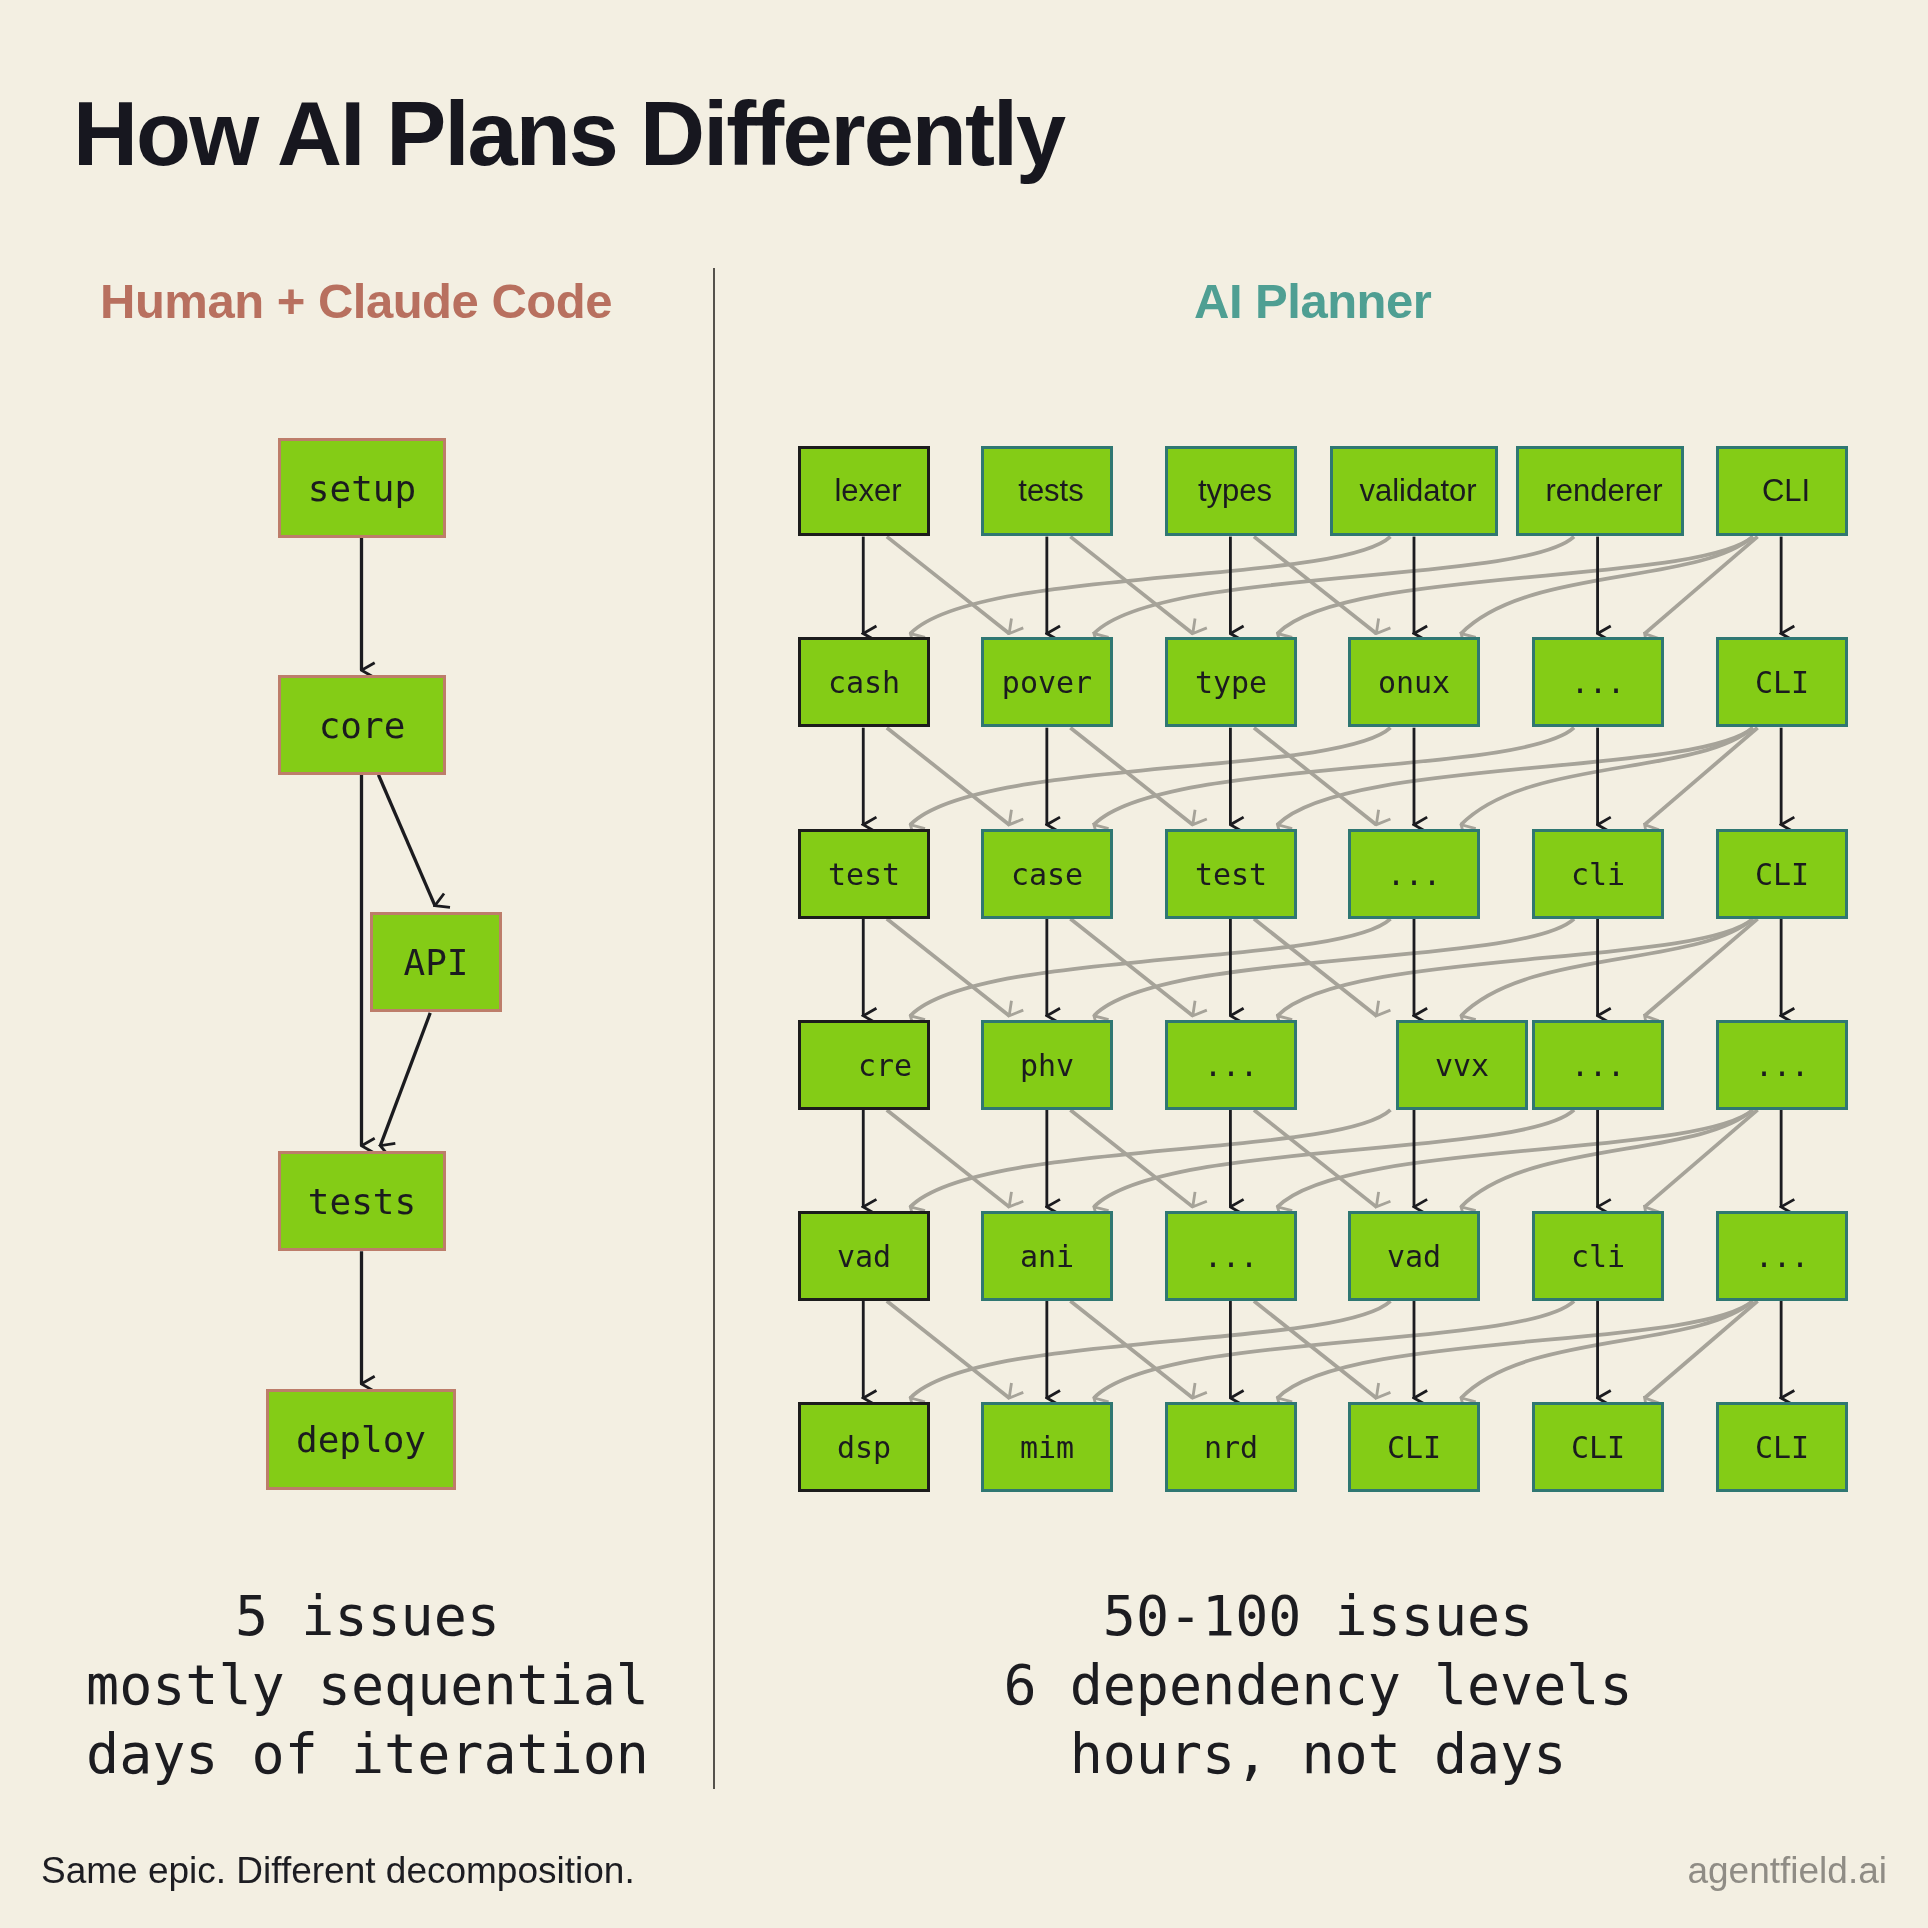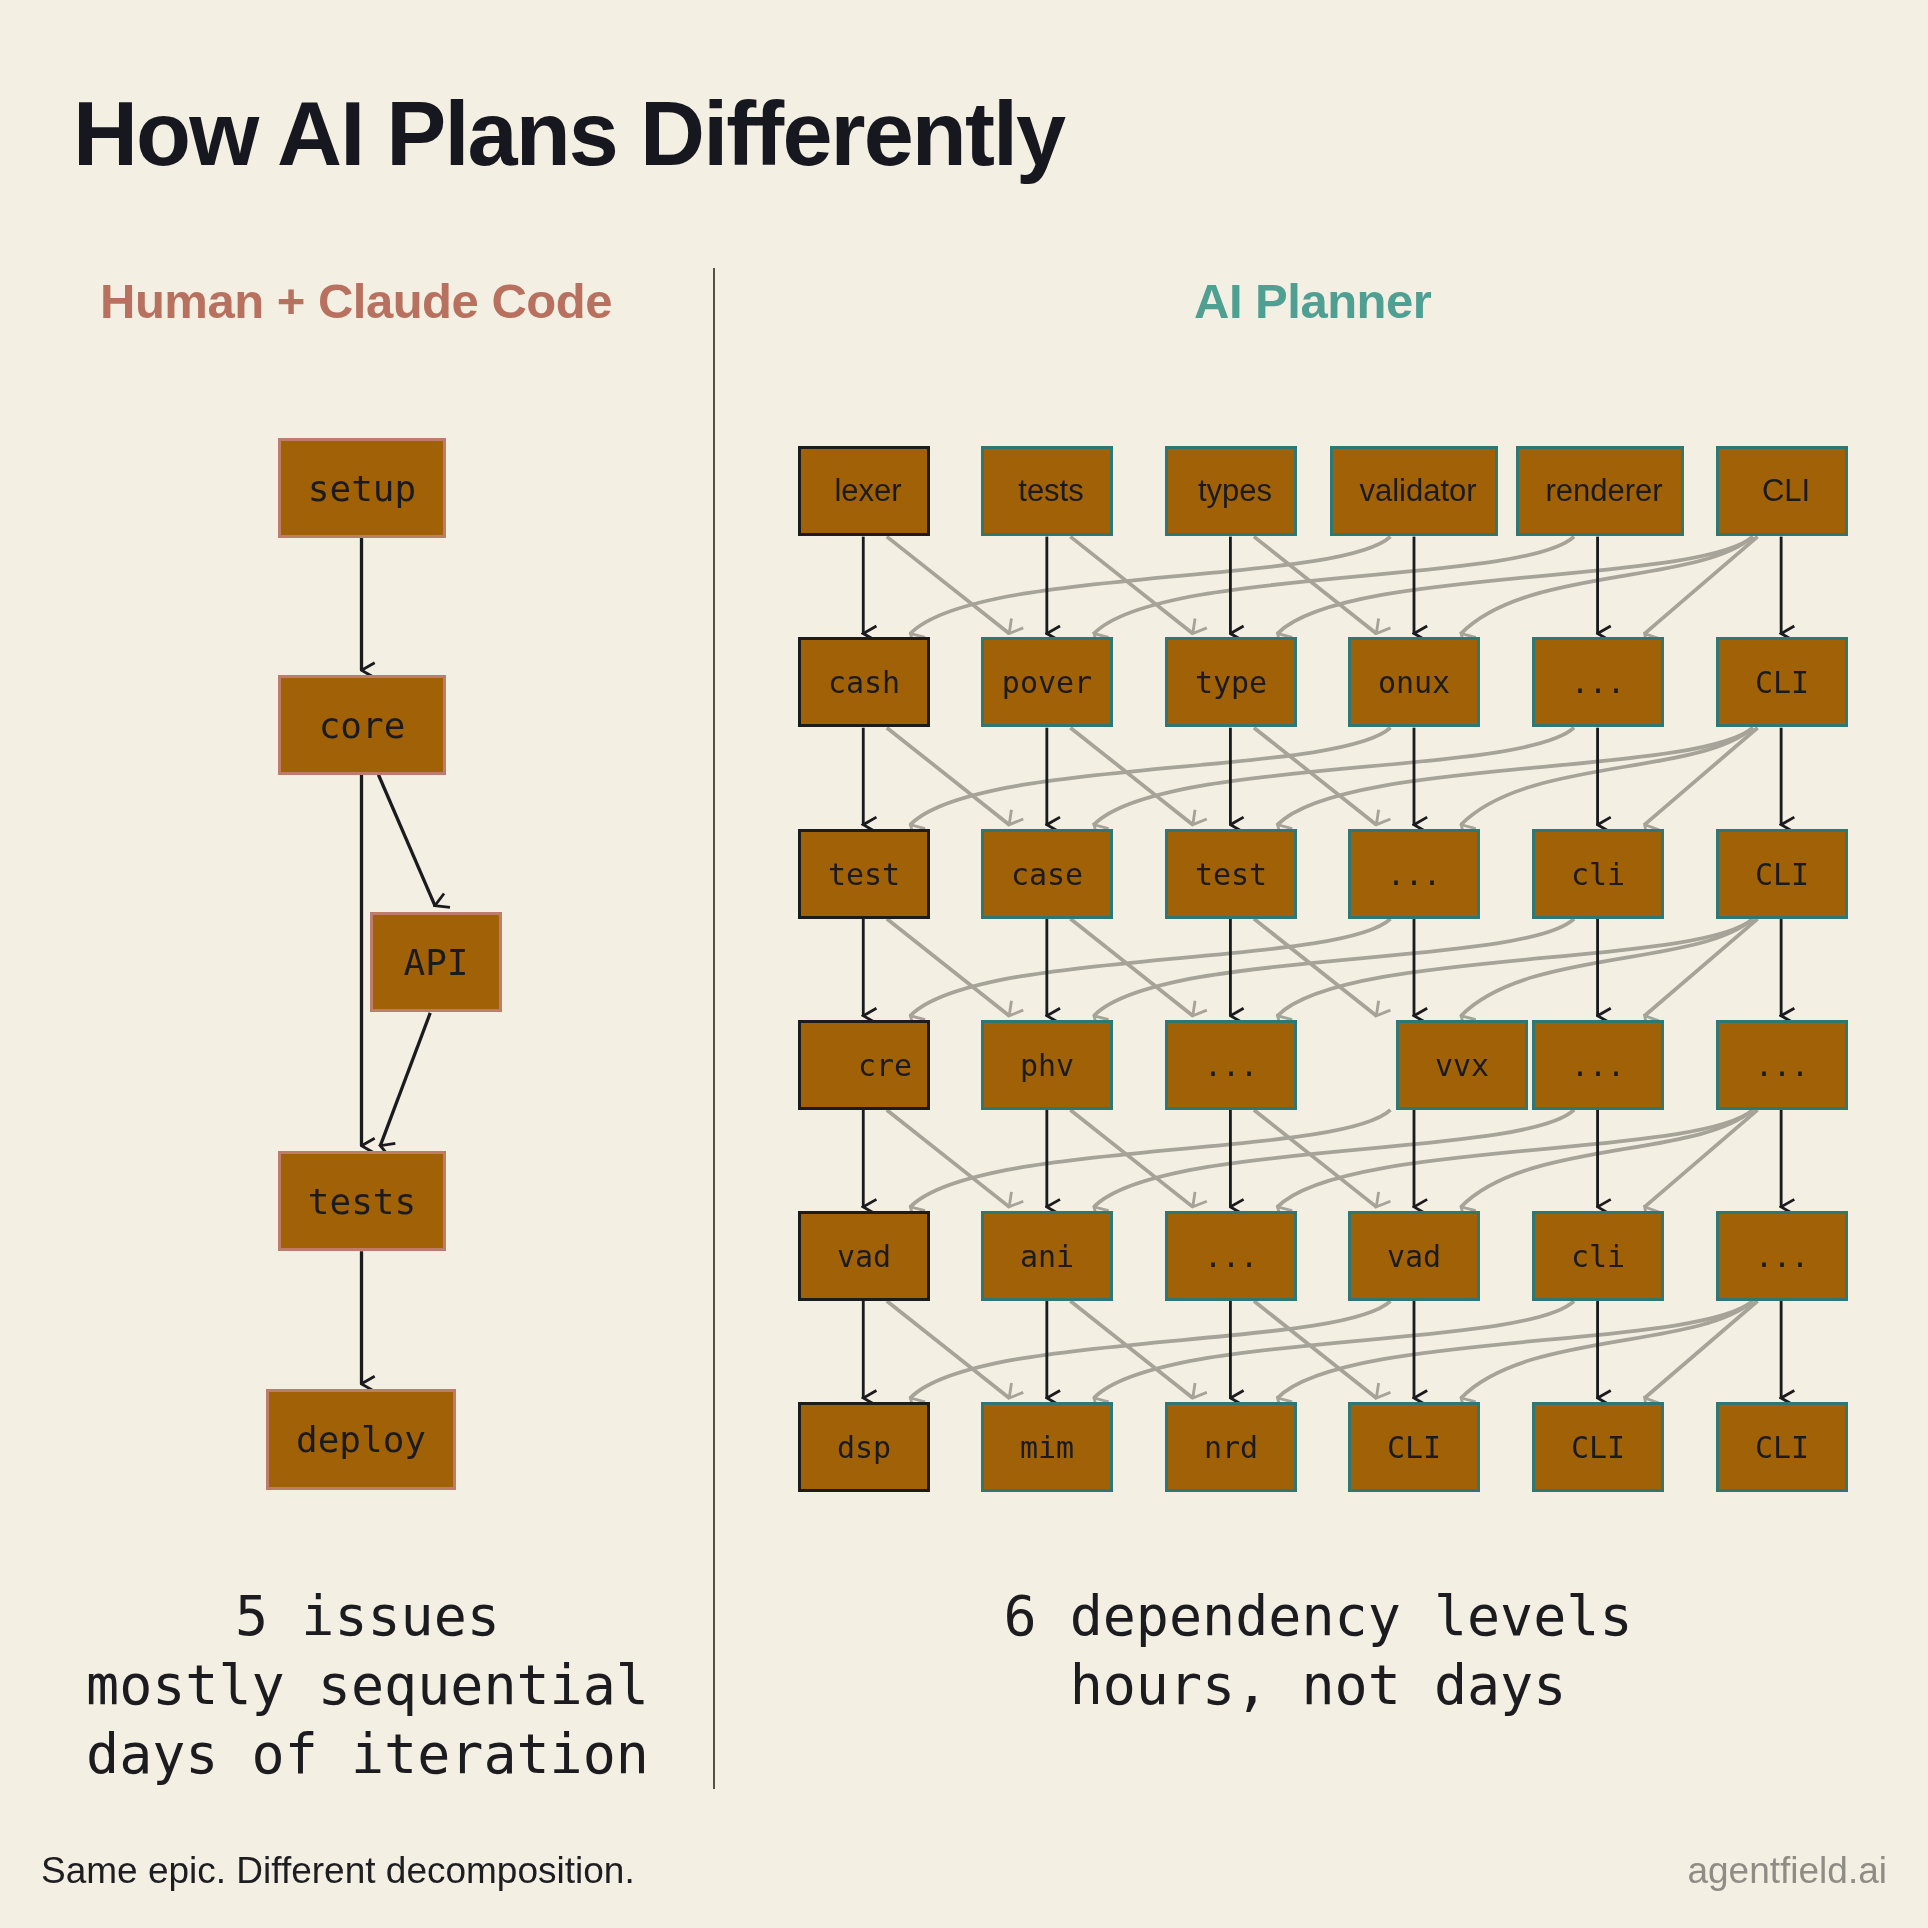--- a/index.html
+++ b/index.html
@@ -24,21 +24,21 @@
   .subhead.right { left:1194px; color:#4f9f93; }
   .divider {
     position:absolute; left:713px; top:268px; width:1.9px; height:1521px;
     background:#55524c;
   }
   svg.diagram { position:absolute; left:0; top:0; }
   .box {
     position:absolute; box-sizing:border-box;
     display:flex; align-items:center; justify-content:center;
     font-family:"DejaVu Sans Mono", monospace;
-    background:#a16207;
+    background:#84cc16;
   }
   .lbox { border:3.8px solid #bd7d6a; font-size:36px; color:#1b1b1f; }
   .gbox { width:132px; height:90px; border:3.8px solid #2f7772; font-size:30px; color:#1b1b1f; }
   .gbox.dark { border-color:#1c1c1c; }
   .gbox.sans { font-family:"Liberation Sans", sans-serif; font-size:31px;padding-left:8px; }
   .stats {
     position:absolute; top:1582px; text-align:center;
     font-family:"DejaVu Sans Mono", monospace; font-size:55px;
     line-height:69px; color:#1c1c20; white-space:pre;
   }
@@ -276,17 +276,17 @@
     </div>
     <div class="box gbox" style="left: 1532px; top: 1402px; width: 132px;">
       <span>CLI</span>
     </div>
     <div class="box gbox" style="left: 1716px; top: 1402px; width: 132px;">
       <span>CLI</span>
     </div>
   </div>
 
 <div class="stats left"><div>5 issues</div><div>mostly sequential</div><div>days of iteration</div></div>
-<div class="stats right"><div>6 dependency levels</div><div>hours, not days</div></div>
+<div class="stats right"><div>50-100 issues</div><div>6 dependency levels</div><div>hours, not days</div></div>
 
 <div class="footer-left">Same epic. Different decomposition.</div>
 <div class="footer-right">agentfield.ai</div>
 
 
 </body></html>

